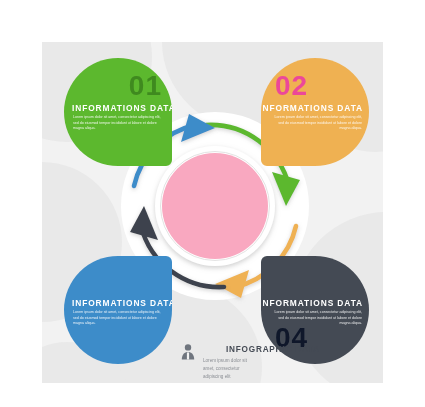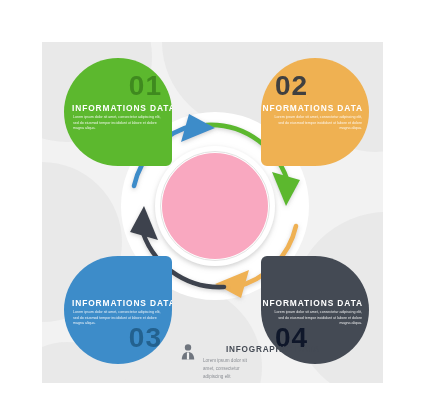--- a/index.html
+++ b/index.html
@@ -70,21 +70,21 @@
   .seg-04 { left: 261px; top: 256px; }
 
   .seg .num {
     position: absolute;
     font-size: 28px;
     font-weight: bold;
     letter-spacing: 1px;
     line-height: 1;
   }
   .seg-01 .num { right: 10px; top: 14px; color: #3f8a1f; }
-  .seg-02 .num { left: 14px;  top: 14px; color: #404040; }
+  .seg-02 .num { left: 14px;  top: 14px; color: #ec4899; }
   .seg-03 .num { right: 10px; bottom: 12px; color: #23618f; }
   .seg-04 .num { left: 14px;  bottom: 12px; color: #0f172a; }
 
   .seg .heading {
     position: absolute;
     font-size: 8.4px;
     font-weight: bold;
     letter-spacing: 0.9px;
     color: #ffffff;
     white-space: nowrap;
@@ -205,21 +205,20 @@
 
   <div class="seg seg-02">
     <div class="blob"></div>
     <div class="num">02</div>
     <div class="heading">INFORMATIONS DATA</div>
     <div class="body">Lorem ipsum dolor sit amet, consectetur adipiscing elit, sed do eiusmod tempor incididunt ut labore et dolore magna aliqua.</div>
   </div>
 
   <div class="seg seg-03">
     <div class="blob"></div>
-    <div class="num">03</div>
     <div class="heading">INFORMATIONS DATA</div>
     <div class="body">Lorem ipsum dolor sit amet, consectetur adipiscing elit, sed do eiusmod tempor incididunt ut labore et dolore magna aliqua.</div>
   </div>
 
   <div class="seg seg-04">
     <div class="blob"></div>
     <div class="num">04</div>
     <div class="heading">INFORMATIONS DATA</div>
     <div class="body">Lorem ipsum dolor sit amet, consectetur adipiscing elit, sed do eiusmod tempor incididunt ut labore et dolore magna aliqua.</div>
   </div>

